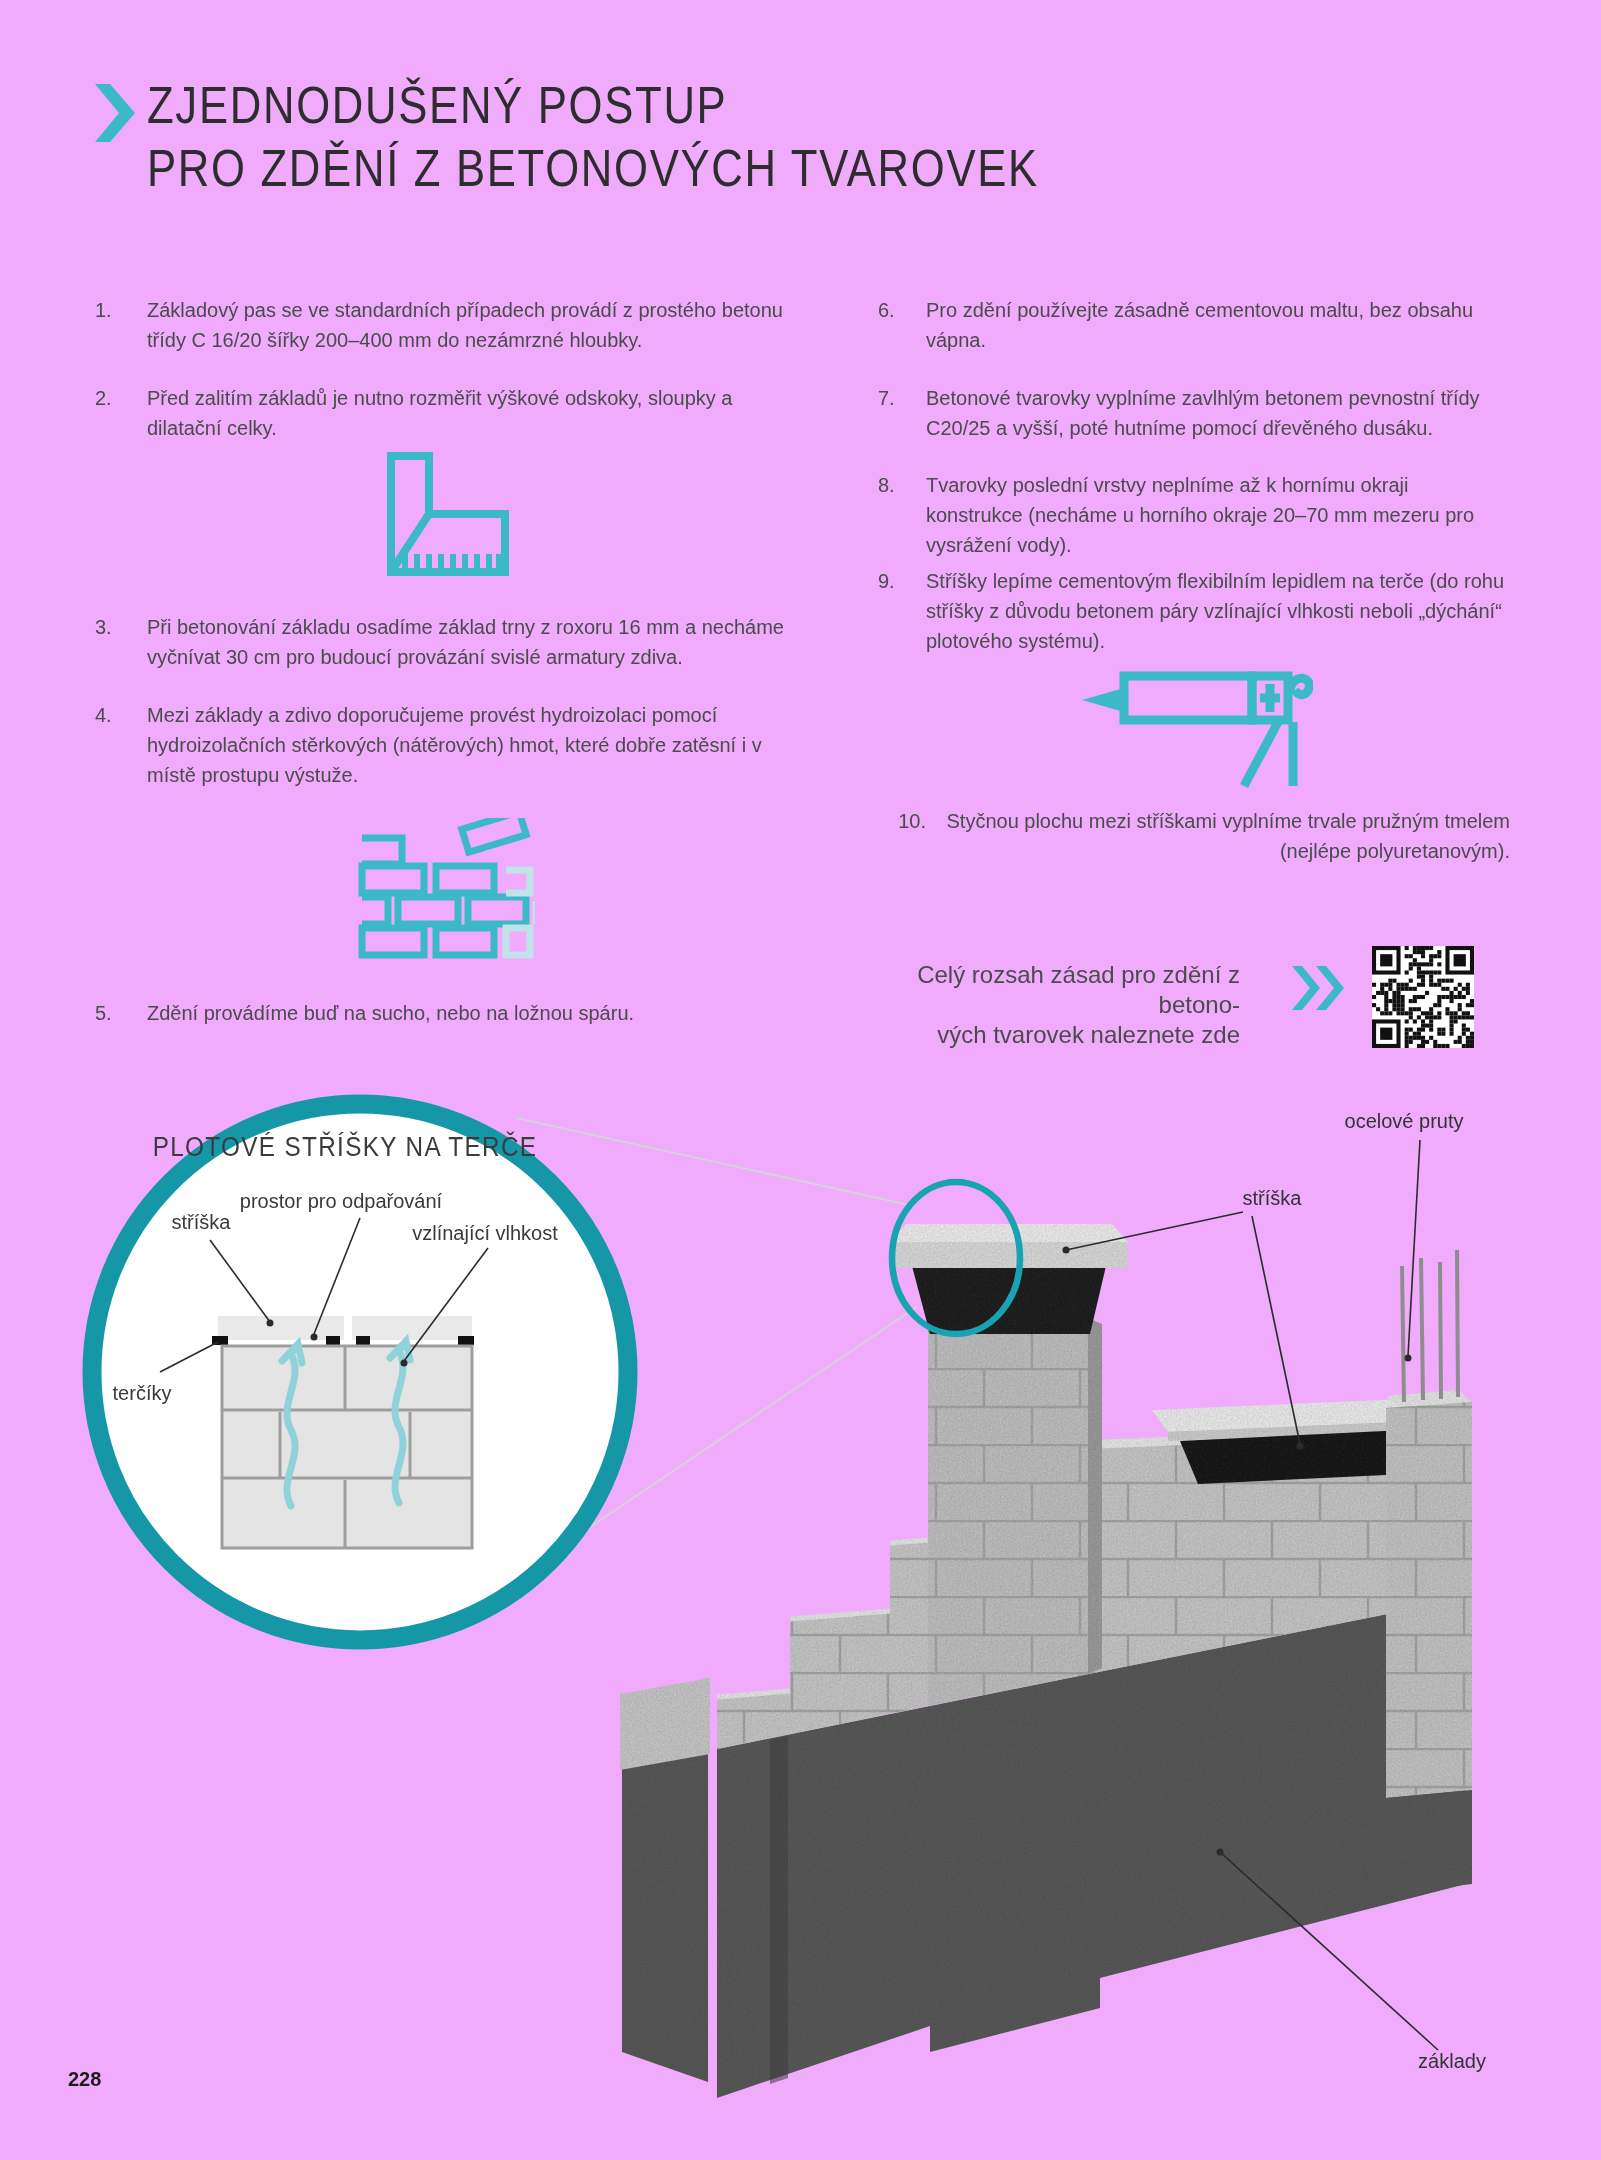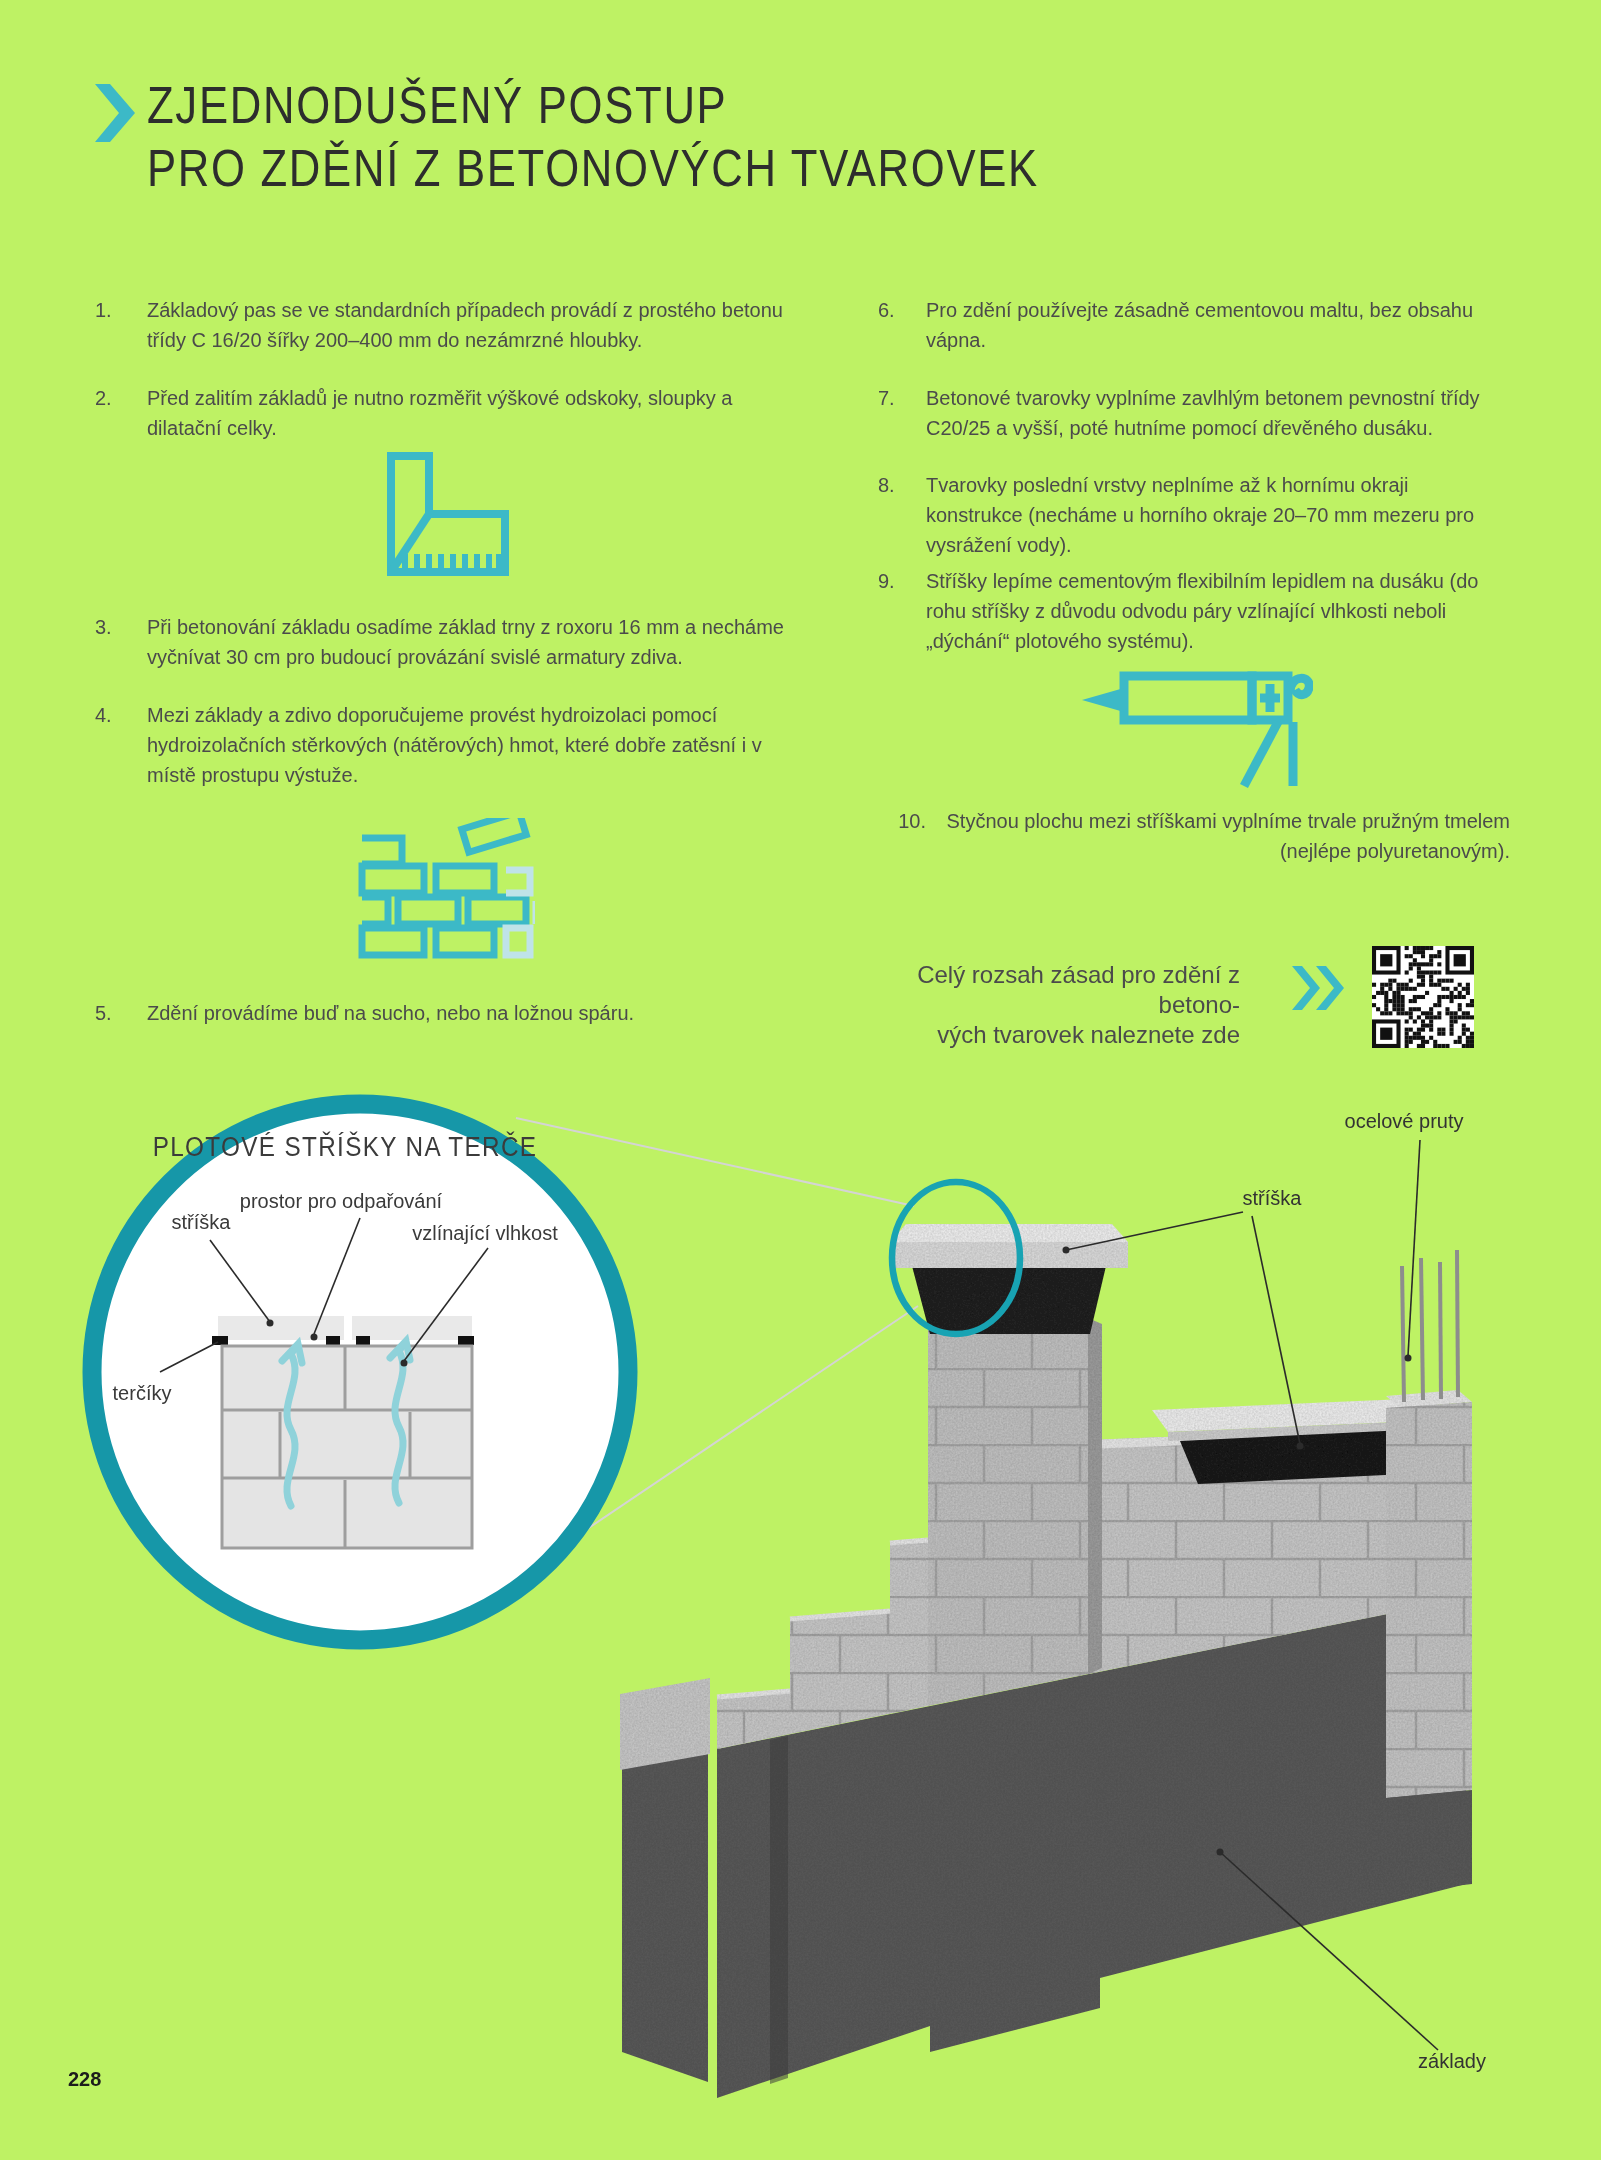--- a/index.html
+++ b/index.html
@@ -1,16 +1,16 @@
 <!DOCTYPE html>
 <html><head>
 <meta charset="utf-8">
 <style>
   html,body{margin:0;padding:0;background:#e8e8e8;}
-  .page{position:relative;width:1601px;height:2160px;background:#bef264;overflow:hidden;
+  .page{position:relative;width:1601px;height:2160px;background:#f0abfc;overflow:hidden;
         font-family:"Liberation Sans",sans-serif;color:#4b4b4b;}
   
   .hdr{position:absolute;left:95px;top:74px;}
   .hdr-chev{position:absolute;left:0;top:10px;}
   .hdr-text{margin-left:52px;}
   .title-line{display:block;font-size:52px;line-height:63px;letter-spacing:2px;color:#2d2d2d;
               white-space:nowrap;transform:scaleX(0.84);transform-origin:left center;font-weight:400;}
   
   .step{position:absolute;display:flex;font-size:20px;line-height:30px;color:#4b4b4b;}
   .step .num{flex:0 0 52px;}
@@ -103,21 +103,21 @@
   <div class="step col-r" style="left:878px;top:383px;width:632px;">
     <span class="num">7.</span>
     <span class="txt">Betonové tvarovky vyplníme zavlhlým betonem pevnostní třídy C20/25 a vyšší, poté hutníme pomocí dřevěného dusáku.</span>
   </div>
   <div class="step col-r" style="left:878px;top:470px;width:632px;">
     <span class="num">8.</span>
     <span class="txt">Tvarovky poslední vrstvy neplníme až k hornímu okraji konstrukce (necháme u horního okraje 20–70 mm mezeru pro vysrážení vody).</span>
   </div>
   <div class="step col-r" style="left:878px;top:566px;width:632px;">
     <span class="num">9.</span>
-    <span class="txt">Stříšky lepíme cementovým flexibilním lepidlem na dusáku (do rohu stříšky z důvodu odvodu páry vzlínající vlhkosti neboli „dýchání“ plotového systému).</span>
+    <span class="txt">Stříšky lepíme cementovým flexibilním lepidlem na terče (do rohu stříšky z důvodu betonem páry vzlínající vlhkosti neboli „dýchání“ plotového systému).</span>
   </div>
 
   <svg class="icon-abs" style="left:1078px;top:648px;" width="235" height="145" viewBox="0 0 235 145">
     <g fill="none" stroke="#3cb9c7" stroke-width="9">
       <rect x="46" y="28" width="128" height="44"></rect>
       <rect x="174" y="28" width="36" height="44"></rect>
       <path d="M182,50 H202 M192,36 V64"></path>
       <path d="M212,44 C212,26 234,27 231,40 C229,48 221,49 217,42"></path>
       <path d="M200,74 L166,138"></path>
       <path d="M215,74 L215,138"></path>

